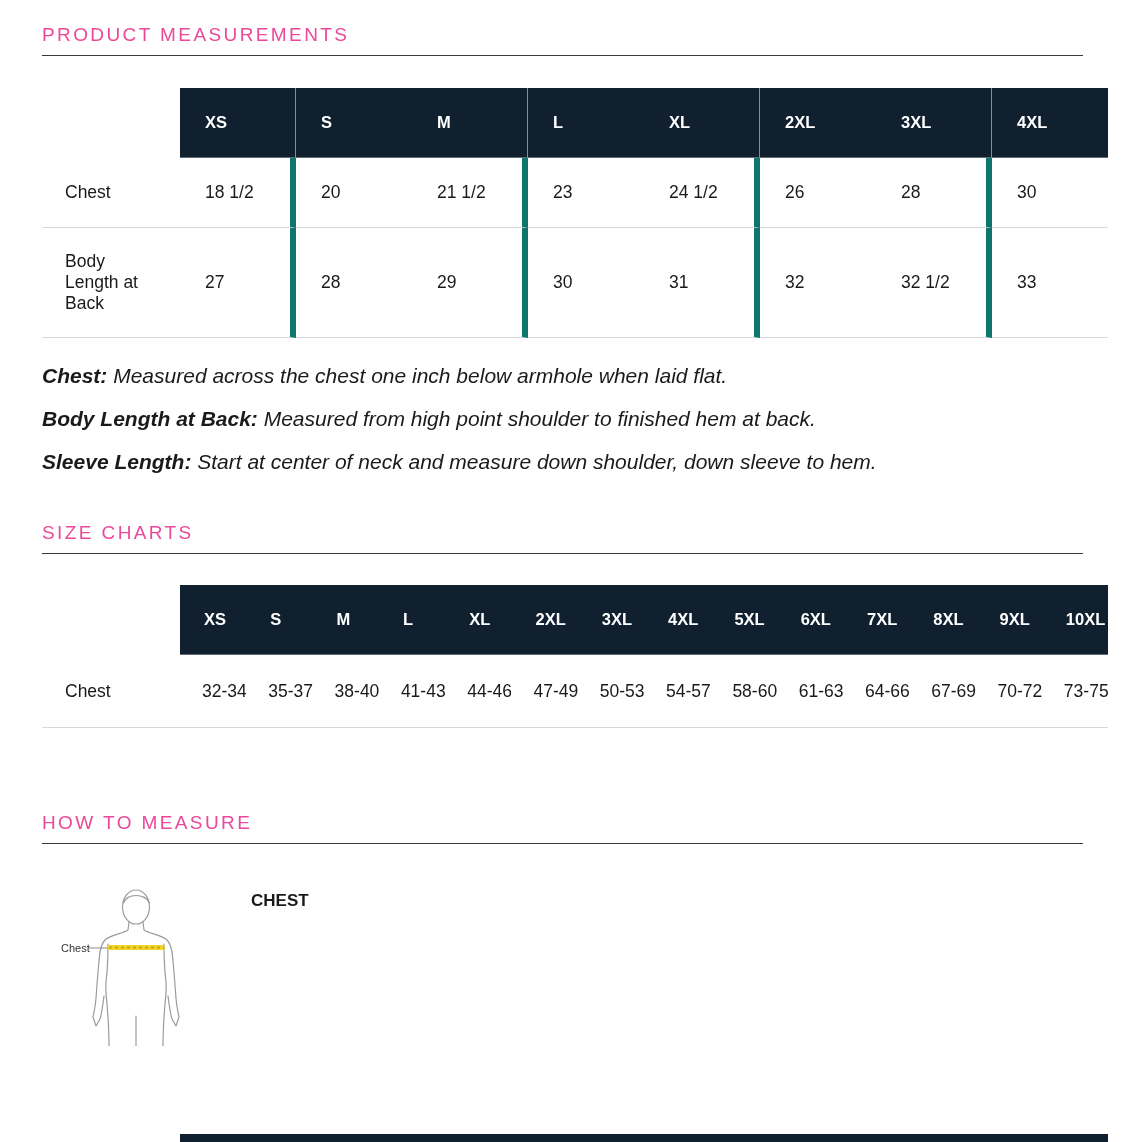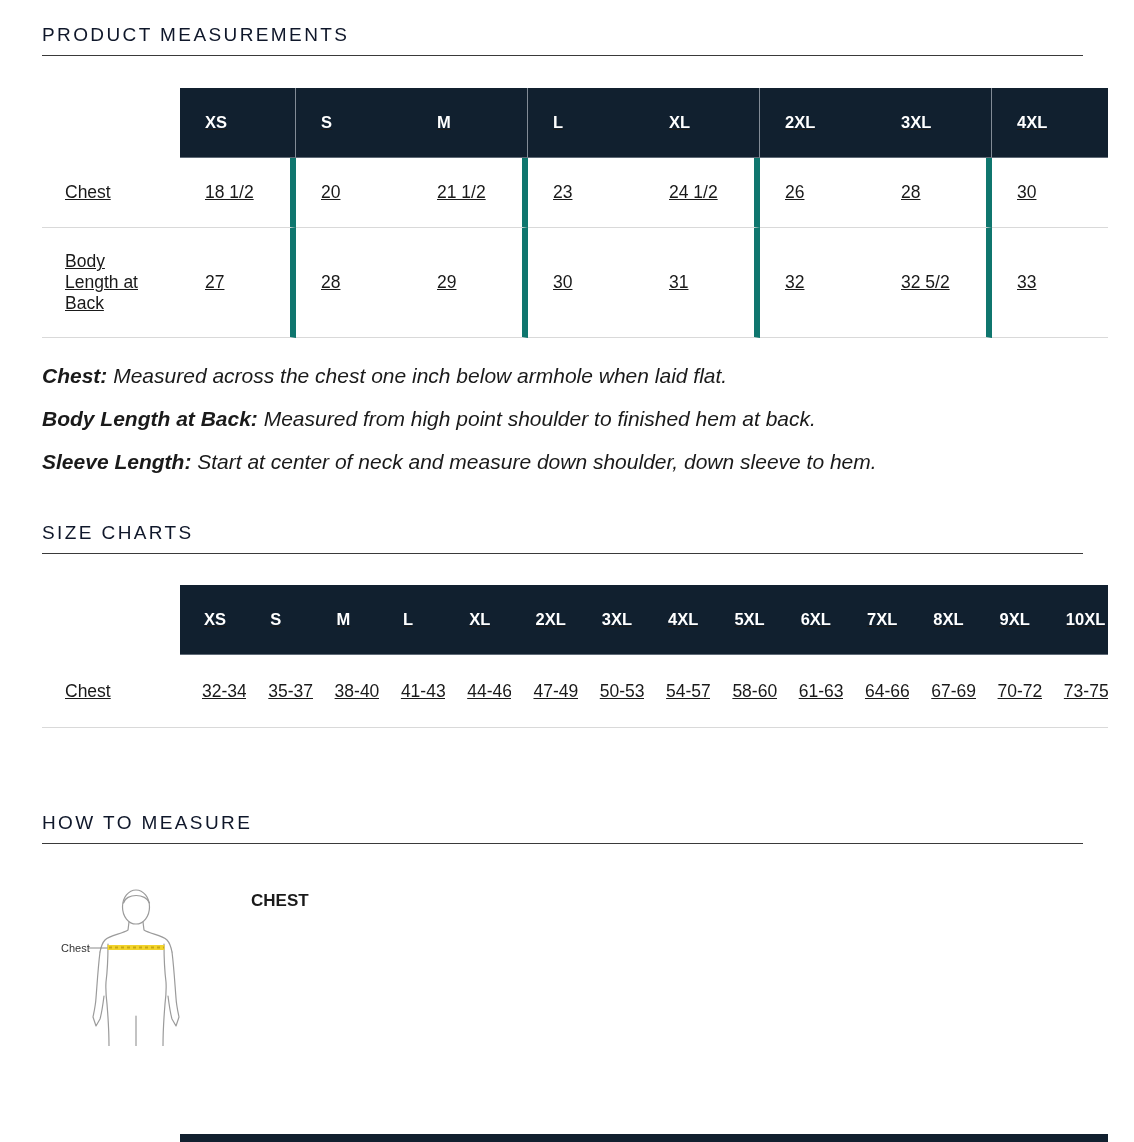--- a/index.html
+++ b/index.html
@@ -18,32 +18,31 @@
   .page {
     padding: 24px 0 0 42px;
   }
 
   
   .section-title {
     width: 1041px;
     font-size: 19px;
     font-weight: 400;
     letter-spacing: 2.4px;
-    color: #0f172a;
+    color: #ec4899;
     padding-bottom: 9px;
     border-bottom: 1px solid #3a3a3a;
   }
 
   
   table.sizing {
     border-collapse: separate;
     border-spacing: 0;
     table-layout: fixed;
     margin-top: 32px;
-    text-decoration: underline;
   }
   table.sizing th, table.sizing td {
     box-sizing: border-box;
     vertical-align: middle;
     text-align: left;
     font-weight: 400;
   }
   
   table.sizing th {
     background: #11202f;
@@ -198,21 +197,21 @@
         <td>30</td>
       </tr>
       <tr class="r3">
         <td class="rowlabel">Body Length at Back</td>
         <td class="sep">27</td>
         <td>28</td>
         <td class="sep">29</td>
         <td>30</td>
         <td class="sep">31</td>
         <td>32</td>
-        <td class="sep">32 5/2</td>
+        <td class="sep">32 1/2</td>
         <td>33</td>
       </tr>
     </tbody>
       </table>
 
     <div class="notes">
       <p><span class="term">Chest:</span><span> Measured across the chest one inch below armhole when laid flat.</span></p>
       <p><span class="term">Body Length at Back:</span><span> Measured from high point shoulder to finished hem at back.</span></p>
       <p><span class="term">Sleeve Length:</span><span> Start at center of neck and measure down shoulder, down sleeve to hem.</span></p>
     </div>

